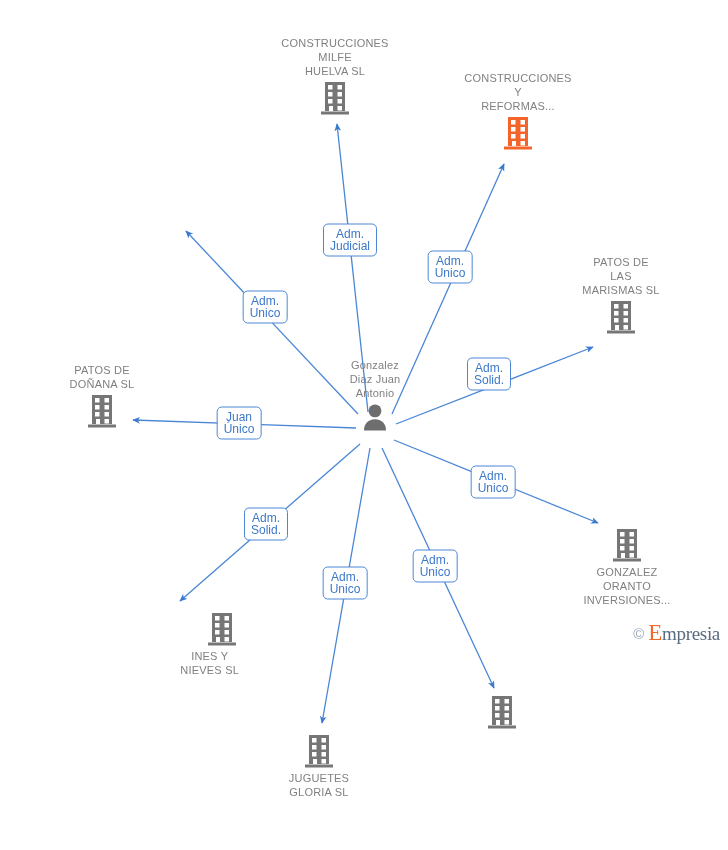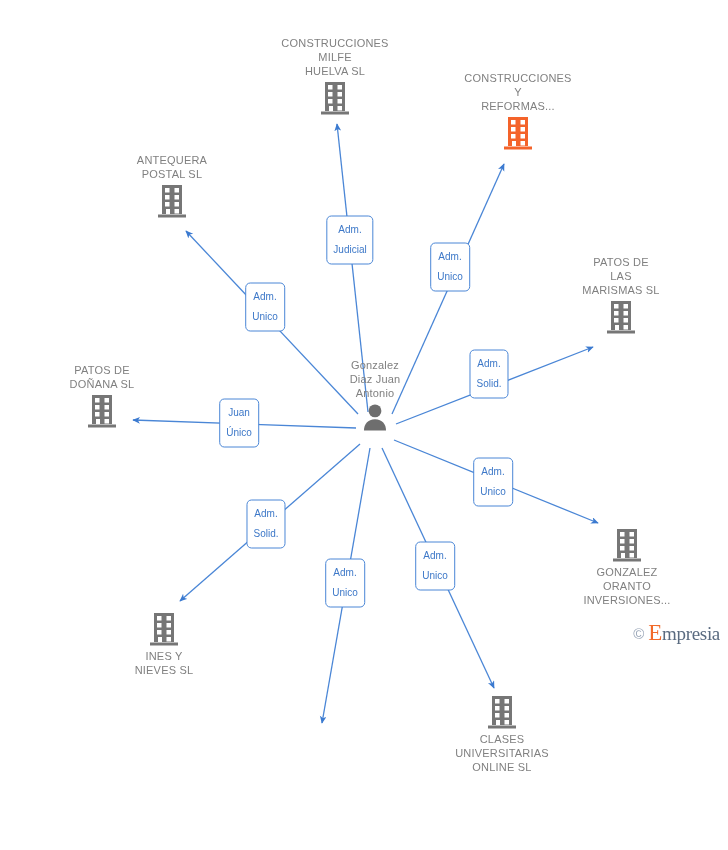--- a/index.html
+++ b/index.html
@@ -56,22 +56,22 @@
   }
   .node.label-top .node-icon { margin-top: 2px; }
   .node.label-bottom .node-label { margin-top: 2px; }
 
   .edge-label {
     position: absolute;
     border: 1px solid #4a86d6;
     border-radius: 5px;
     background: #ffffff;
     color: #3d78c8;
-    font-size: 10px;
-    line-height: 20px;
+    font-size: 12px;
+    line-height: 12px;
     padding: 3px 6px 4px 6px;
     text-align: center;
     white-space: pre-line;
     font-family: "Liberation Sans", sans-serif;
     transform: translate(-50%, -50%);
   }
   .watermark {
     position: absolute;
     right: 8px;
     bottom: 8px;
@@ -148,36 +148,20 @@
       <rect x="10" y="12" width="4.5" height="4.5" fill="#ffffff"></rect>
       <rect x="19.5" y="12" width="4.5" height="4.5" fill="#ffffff"></rect>
       <rect x="10" y="19" width="4.5" height="4.5" fill="#ffffff"></rect>
       <rect x="19.5" y="19" width="4.5" height="4.5" fill="#ffffff"></rect>
       <rect x="11" y="26" width="4" height="5" fill="#ffffff"></rect>
       <rect x="19.5" y="26" width="4.5" height="4.5" fill="#ffffff"></rect>
       <rect x="3" y="31.5" width="28" height="3" fill="#f4632a"></rect>
     </svg>
   </div>
 
-  <div class="node label-top" style="left:172px; top:153px;">
-    <div class="node-label">ANTEQUERA
-POSTAL  SL</div>
-    <svg class="node-icon" viewBox="0 0 34 36">
-      <rect x="7" y="2" width="20" height="29" fill="#767676"></rect>
-      <rect x="10" y="5" width="4.5" height="4.5" fill="#ffffff"></rect>
-      <rect x="19.5" y="5" width="4.5" height="4.5" fill="#ffffff"></rect>
-      <rect x="10" y="12" width="4.5" height="4.5" fill="#ffffff"></rect>
-      <rect x="19.5" y="12" width="4.5" height="4.5" fill="#ffffff"></rect>
-      <rect x="10" y="19" width="4.5" height="4.5" fill="#ffffff"></rect>
-      <rect x="19.5" y="19" width="4.5" height="4.5" fill="#ffffff"></rect>
-      <rect x="11" y="26" width="4" height="5" fill="#ffffff"></rect>
-      <rect x="19.5" y="26" width="4.5" height="4.5" fill="#ffffff"></rect>
-      <rect x="3" y="31.5" width="28" height="3" fill="#767676"></rect>
-    </svg>
-  </div>
 
   <div class="node label-top" style="left:621px; top:255px;">
     <div class="node-label">PATOS DE
 LAS
 MARISMAS  SL</div>
     <svg class="node-icon" viewBox="0 0 34 36">
       <rect x="7" y="2" width="20" height="29" fill="#767676"></rect>
       <rect x="10" y="5" width="4.5" height="4.5" fill="#ffffff"></rect>
       <rect x="19.5" y="5" width="4.5" height="4.5" fill="#ffffff"></rect>
       <rect x="10" y="12" width="4.5" height="4.5" fill="#ffffff"></rect>
@@ -218,54 +202,67 @@
       <rect x="19.5" y="19" width="4.5" height="4.5" fill="#ffffff"></rect>
       <rect x="11" y="26" width="4" height="5" fill="#ffffff"></rect>
       <rect x="19.5" y="26" width="4.5" height="4.5" fill="#ffffff"></rect>
       <rect x="3" y="31.5" width="28" height="3" fill="#767676"></rect>
     </svg>
     <div class="node-label">GONZALEZ
 ORANTO
 INVERSIONES...</div>
   </div>
 
-  <div class="node label-bottom" style="left:164px; top:611px;">
+  <div class="node label-bottom" style="left:164px; top:611px;align-items:flex-end;">
     <svg class="node-icon" viewBox="0 0 34 36">
       <rect x="7" y="2" width="20" height="29" fill="#767676"></rect>
       <rect x="10" y="5" width="4.5" height="4.5" fill="#ffffff"></rect>
       <rect x="19.5" y="5" width="4.5" height="4.5" fill="#ffffff"></rect>
       <rect x="10" y="12" width="4.5" height="4.5" fill="#ffffff"></rect>
       <rect x="19.5" y="12" width="4.5" height="4.5" fill="#ffffff"></rect>
       <rect x="10" y="19" width="4.5" height="4.5" fill="#ffffff"></rect>
       <rect x="19.5" y="19" width="4.5" height="4.5" fill="#ffffff"></rect>
       <rect x="11" y="26" width="4" height="5" fill="#ffffff"></rect>
       <rect x="19.5" y="26" width="4.5" height="4.5" fill="#ffffff"></rect>
       <rect x="3" y="31.5" width="28" height="3" fill="#767676"></rect>
     </svg>
     <div class="node-label">INES Y
 NIEVES SL</div>
   </div>
 
+  <div class="node label-bottom" style="left:319px; top:733px;">
+    <svg class="node-icon" viewBox="0 0 34 36">
+      <rect x="7" y="2" width="20" height="29" fill="#767676"></rect>
+      <rect x="10" y="5" width="4.5" height="4.5" fill="#ffffff"></rect>
+      <rect x="19.5" y="5" width="4.5" height="4.5" fill="#ffffff"></rect>
+      <rect x="10" y="12" width="4.5" height="4.5" fill="#ffffff"></rect>
+      <rect x="19.5" y="12" width="4.5" height="4.5" fill="#ffffff"></rect>
+      <rect x="10" y="19" width="4.5" height="4.5" fill="#ffffff"></rect>
+      <rect x="19.5" y="19" width="4.5" height="4.5" fill="#ffffff"></rect>
+      <rect x="11" y="26" width="4" height="5" fill="#ffffff"></rect>
+      <rect x="19.5" y="26" width="4.5" height="4.5" fill="#ffffff"></rect>
+      <rect x="3" y="31.5" width="28" height="3" fill="#767676"></rect>
+    </svg>
+    <div class="node-label">JUGUETES
+GLORIA SL</div>
+  </div>
 
   <div class="node label-bottom" style="left:502px; top:694px;">
     <svg class="node-icon" viewBox="0 0 34 36">
       <rect x="7" y="2" width="20" height="29" fill="#767676"></rect>
       <rect x="10" y="5" width="4.5" height="4.5" fill="#ffffff"></rect>
       <rect x="19.5" y="5" width="4.5" height="4.5" fill="#ffffff"></rect>
       <rect x="10" y="12" width="4.5" height="4.5" fill="#ffffff"></rect>
       <rect x="19.5" y="12" width="4.5" height="4.5" fill="#ffffff"></rect>
       <rect x="10" y="19" width="4.5" height="4.5" fill="#ffffff"></rect>
       <rect x="19.5" y="19" width="4.5" height="4.5" fill="#ffffff"></rect>
       <rect x="11" y="26" width="4" height="5" fill="#ffffff"></rect>
       <rect x="19.5" y="26" width="4.5" height="4.5" fill="#ffffff"></rect>
       <rect x="3" y="31.5" width="28" height="3" fill="#767676"></rect>
     </svg>
-    <div class="node-label">CLASES
-UNIVERSITARIAS
-ONLINE  SL</div>
   </div>
 
   <div class="node label-top" style="left:375px; top:358px;">
     <div class="node-label">Gonzalez
 Diaz Juan
 Antonio</div>
     <svg class="node-icon" viewBox="0 0 34 36" style="height:32px;">
       <circle cx="17" cy="10" r="7.2" fill="#6e6e6e"></circle>
       <path d="M17 19.5 C8.8 19.5 4.6 25.2 4.6 32 L29.4 32 C29.4 25.2 25.2 19.5 17 19.5 Z" fill="#6e6e6e"></path>
     </svg>

